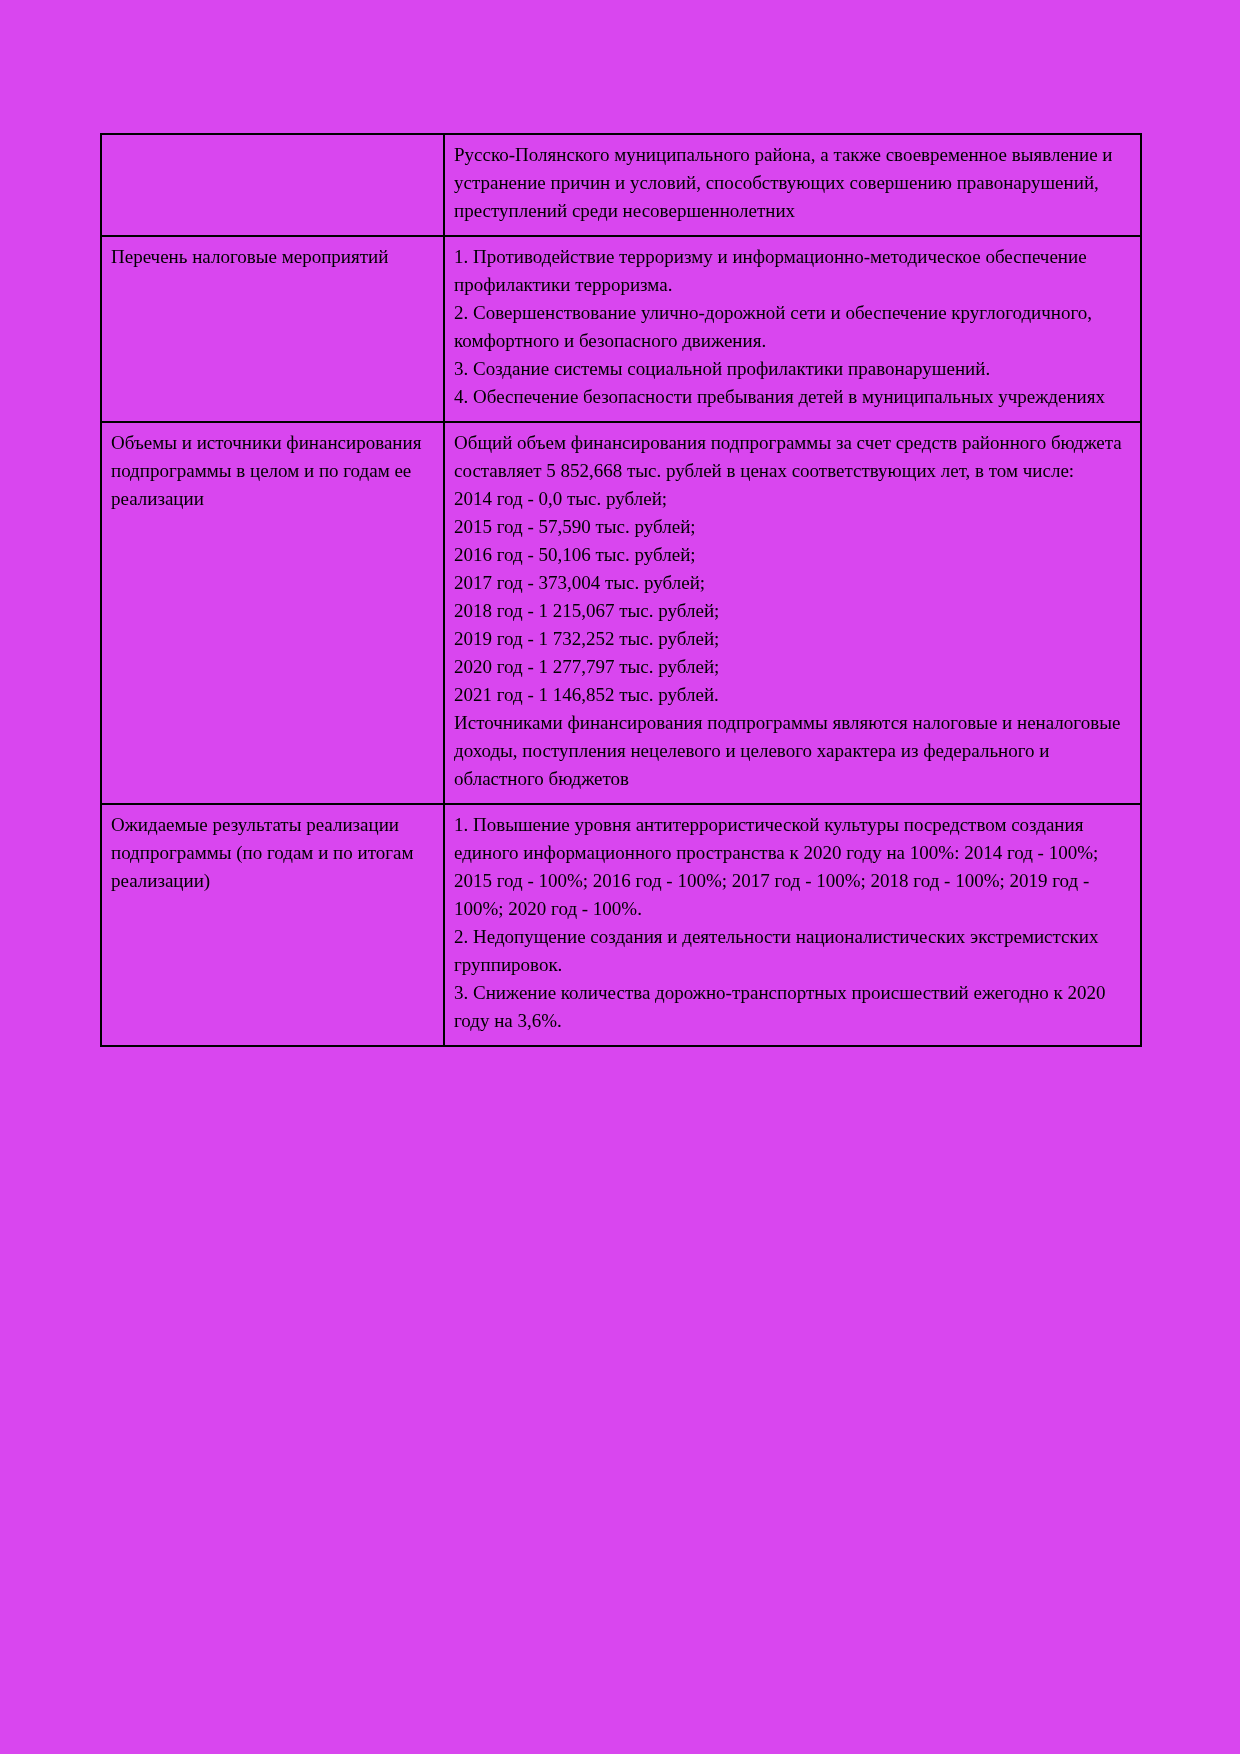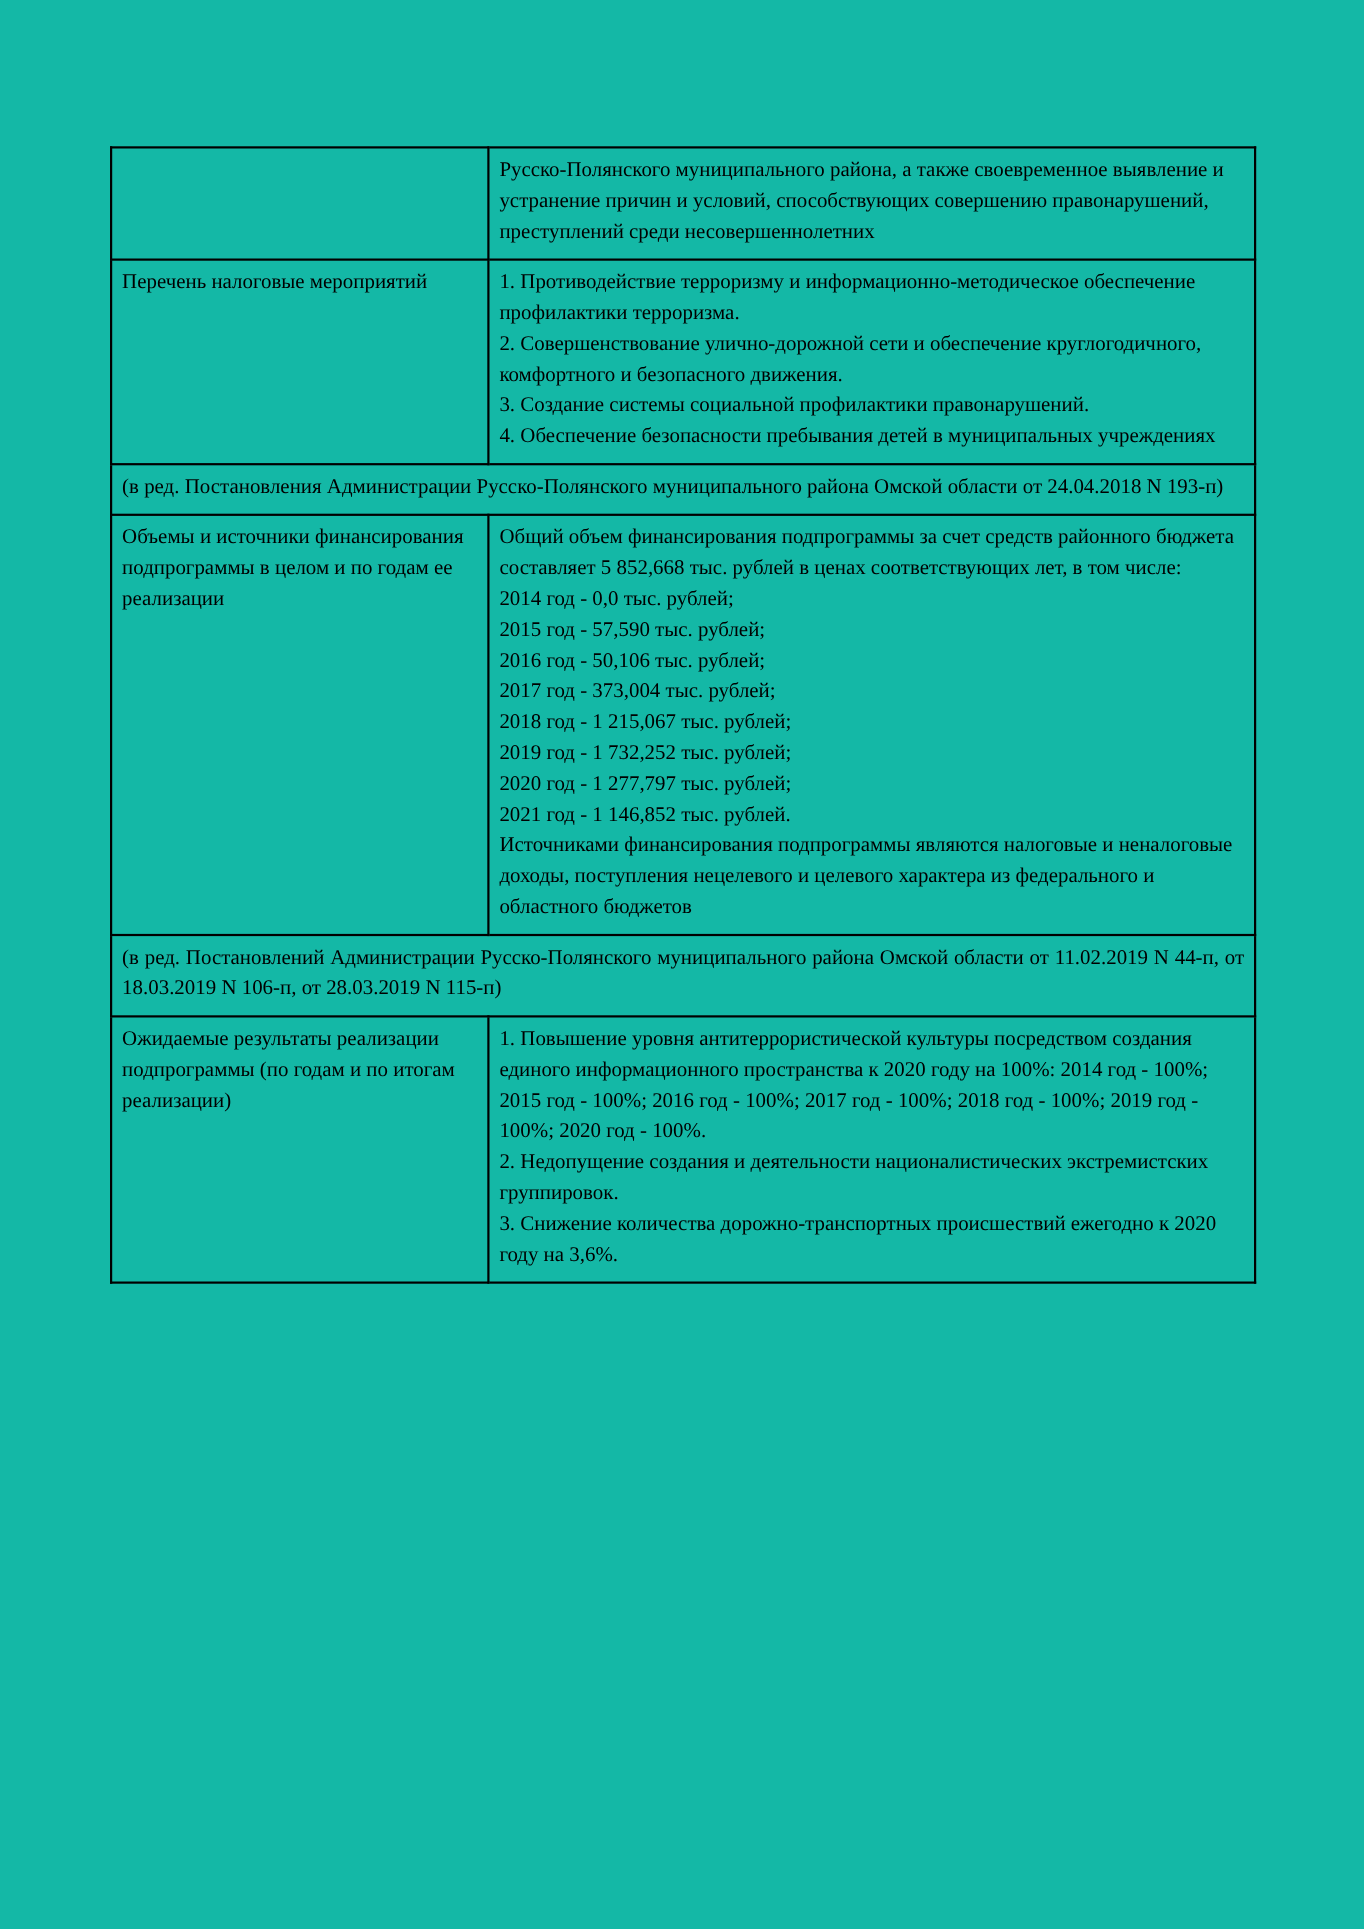--- a/index.html
+++ b/index.html
@@ -8,21 +8,21 @@
     width: 1240px;
     height: 1754px;
     font-family: "Liberation Serif", serif;
     color: #000000;
     position: relative;
   }
   .page {
     position: relative;
     width: 1240px;
     height: 1754px;
-    background: #14b8a6;
+    background: #d946ef;
   }
   .doc-table {
     position: absolute;
     left: 100px;
     top: 133px;
     width: 1040px;
     border-collapse: collapse;
     table-layout: fixed;
   }
   .doc-table td {
@@ -57,39 +57,33 @@
         <td class="content-cell">Русско-Полянского муниципального района, а также своевременное выявление и устранение причин и условий, способствующих совершению правонарушений, преступлений среди несовершеннолетних</td>
       </tr>
       <tr>
         <td class="label-cell">Перечень налоговые мероприятий</td>
         <td class="content-cell">1. Противодействие терроризму и информационно-методическое обеспечение профилактики терроризма.
 2. Совершенствование улично-дорожной сети и обеспечение круглогодичного, комфортного и безопасного движения.
 3. Создание системы социальной профилактики правонарушений.
 4. Обеспечение безопасности пребывания детей в муниципальных учреждениях</td>
       </tr>
       <tr>
-        <td class="note-cell" colspan="2">(в ред. Постановления Администрации Русско-Полянского муниципального района Омской области от 24.04.2018 N 193-п)</td>
-      </tr>
-      <tr>
         <td class="label-cell">Объемы и источники финансирования подпрограммы в целом и по годам ее реализации</td>
         <td class="content-cell">Общий объем финансирования подпрограммы за счет средств районного бюджета составляет 5 852,668 тыс. рублей в ценах соответствующих лет, в том числе:
 2014 год - 0,0 тыс. рублей;
 2015 год - 57,590 тыс. рублей;
 2016 год - 50,106 тыс. рублей;
 2017 год - 373,004 тыс. рублей;
 2018 год - 1 215,067 тыс. рублей;
 2019 год - 1 732,252 тыс. рублей;
 2020 год - 1 277,797 тыс. рублей;
 2021 год - 1 146,852 тыс. рублей.
 Источниками финансирования подпрограммы являются налоговые и неналоговые доходы, поступления нецелевого и целевого характера из федерального и областного бюджетов</td>
       </tr>
       <tr>
-        <td class="note-cell" colspan="2">(в ред. Постановлений Администрации Русско-Полянского муниципального района Омской области от 11.02.2019 N 44-п, от 18.03.2019 N 106-п, от 28.03.2019 N 115-п)</td>
-      </tr>
-      <tr>
         <td class="label-cell">Ожидаемые результаты реализации подпрограммы (по годам и по итогам реализации)</td>
         <td class="content-cell">1. Повышение уровня антитеррористической культуры посредством создания единого информационного пространства к 2020 году на 100%: 2014 год - 100%; 2015 год - 100%; 2016 год - 100%; 2017 год - 100%; 2018 год - 100%; 2019 год - 100%; 2020 год - 100%.
 2. Недопущение создания и деятельности националистических экстремистских группировок.
 3. Снижение количества дорожно-транспортных происшествий ежегодно к 2020 году на 3,6%.</td>
       </tr>
     </tbody>
   </table>
 </div>
 
 </body></html>

